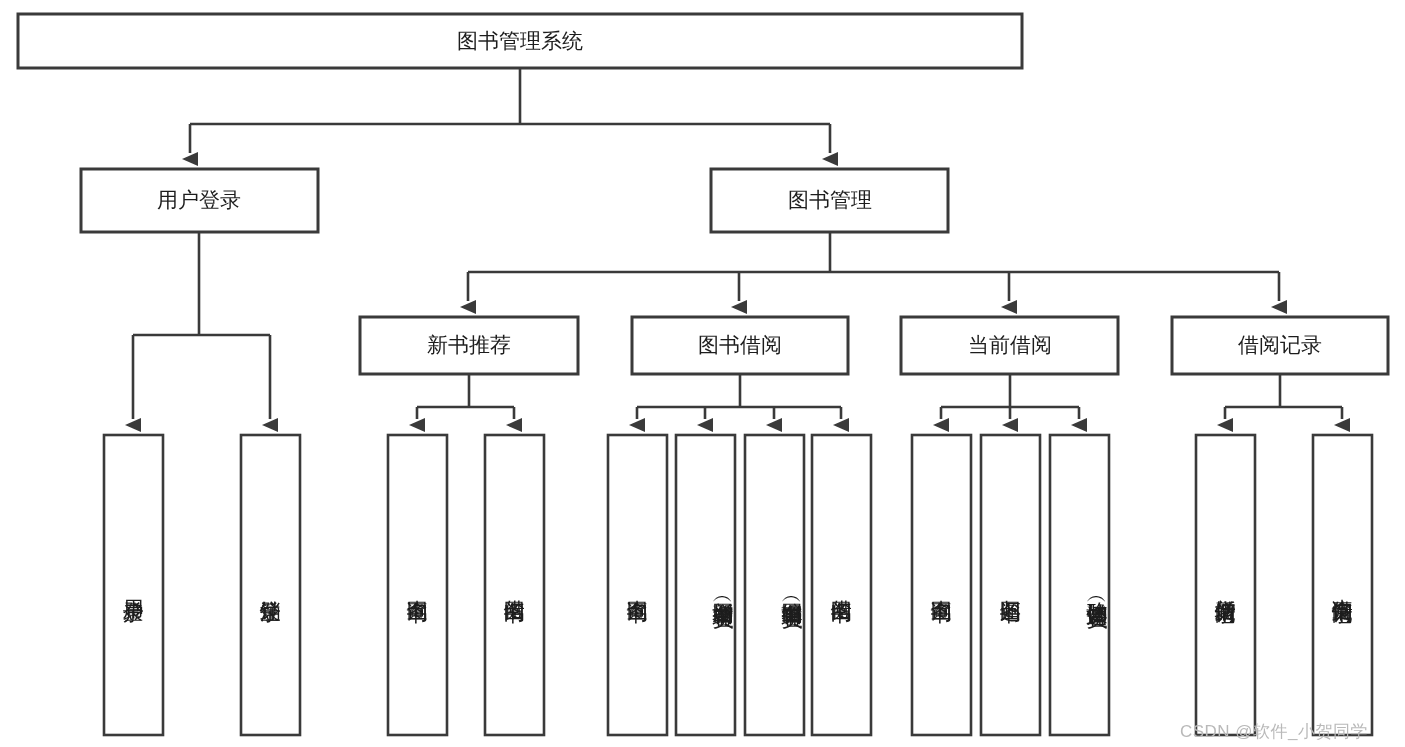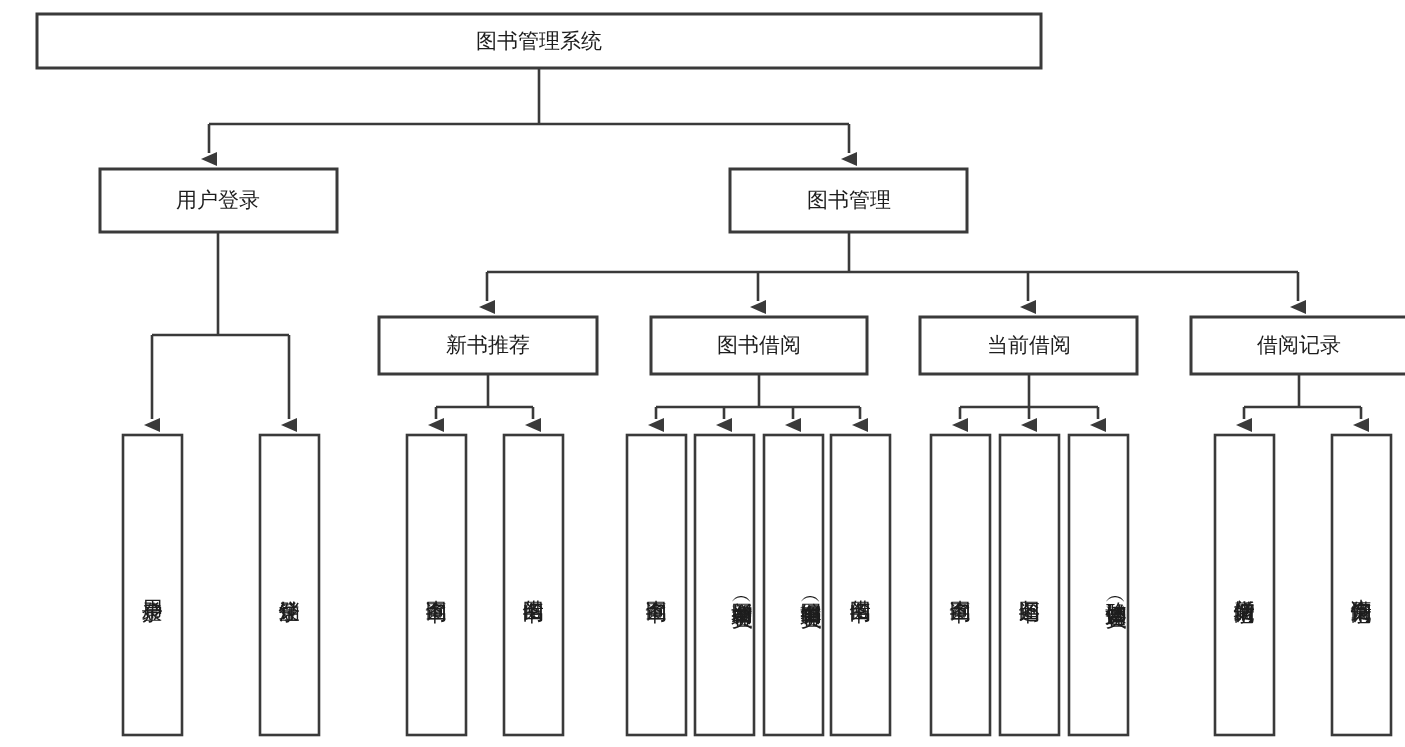--- a/index.html
+++ b/index.html
@@ -13,21 +13,20 @@
     font-family: "Liberation Sans", sans-serif;
     overflow: hidden;
     position: relative;
   }
   #diagram-root {
     position: absolute;
     left: 0;
     top: 0;
     width: 1380px;
     height: 747px;
-    margin-left: 19px;
   }
   svg.diagram {
     display: block;
     width: 1405px;
     height: 747px;
   }
   .node-rect {
     fill: #ffffff;
     stroke: #3a3a3a;
     stroke-width: 3;
@@ -208,13 +207,14 @@
   <div class="leaf-label-wrap" style="left:608px; top:435px; width:59px; height:300px;">查询图书</div>
   <div class="leaf-label-wrap" style="left:676px; top:435px; width:59px; height:300px; align-items:flex-start; padding-top:8px; box-sizing:border-box;">新增图书（管理员）</div>
   <div class="leaf-label-wrap" style="left:745px; top:435px; width:59px; height:300px; align-items:flex-start; padding-top:8px; box-sizing:border-box;">编辑图书（管理员）</div>
   <div class="leaf-label-wrap" style="left:812px; top:435px; width:59px; height:300px;">借阅图书</div>
   <div class="leaf-label-wrap" style="left:912px; top:435px; width:59px; height:300px;">查询图书</div>
   <div class="leaf-label-wrap" style="left:981px; top:435px; width:59px; height:300px;">归还图书</div>
   <div class="leaf-label-wrap" style="left:1050px; top:435px; width:59px; height:300px; align-items:flex-start; padding-top:8px; box-sizing:border-box;">确认归还（管理员）</div>
   <div class="leaf-label-wrap" style="left:1196px; top:435px; width:59px; height:300px;">新增借阅记录</div>
   <div class="leaf-label-wrap" style="left:1313px; top:435px; width:59px; height:300px;">查询借阅记录</div>
 
+  <div class="watermark">CSDN @软件_小贺同学</div>
 </div>
 
 </body></html>

